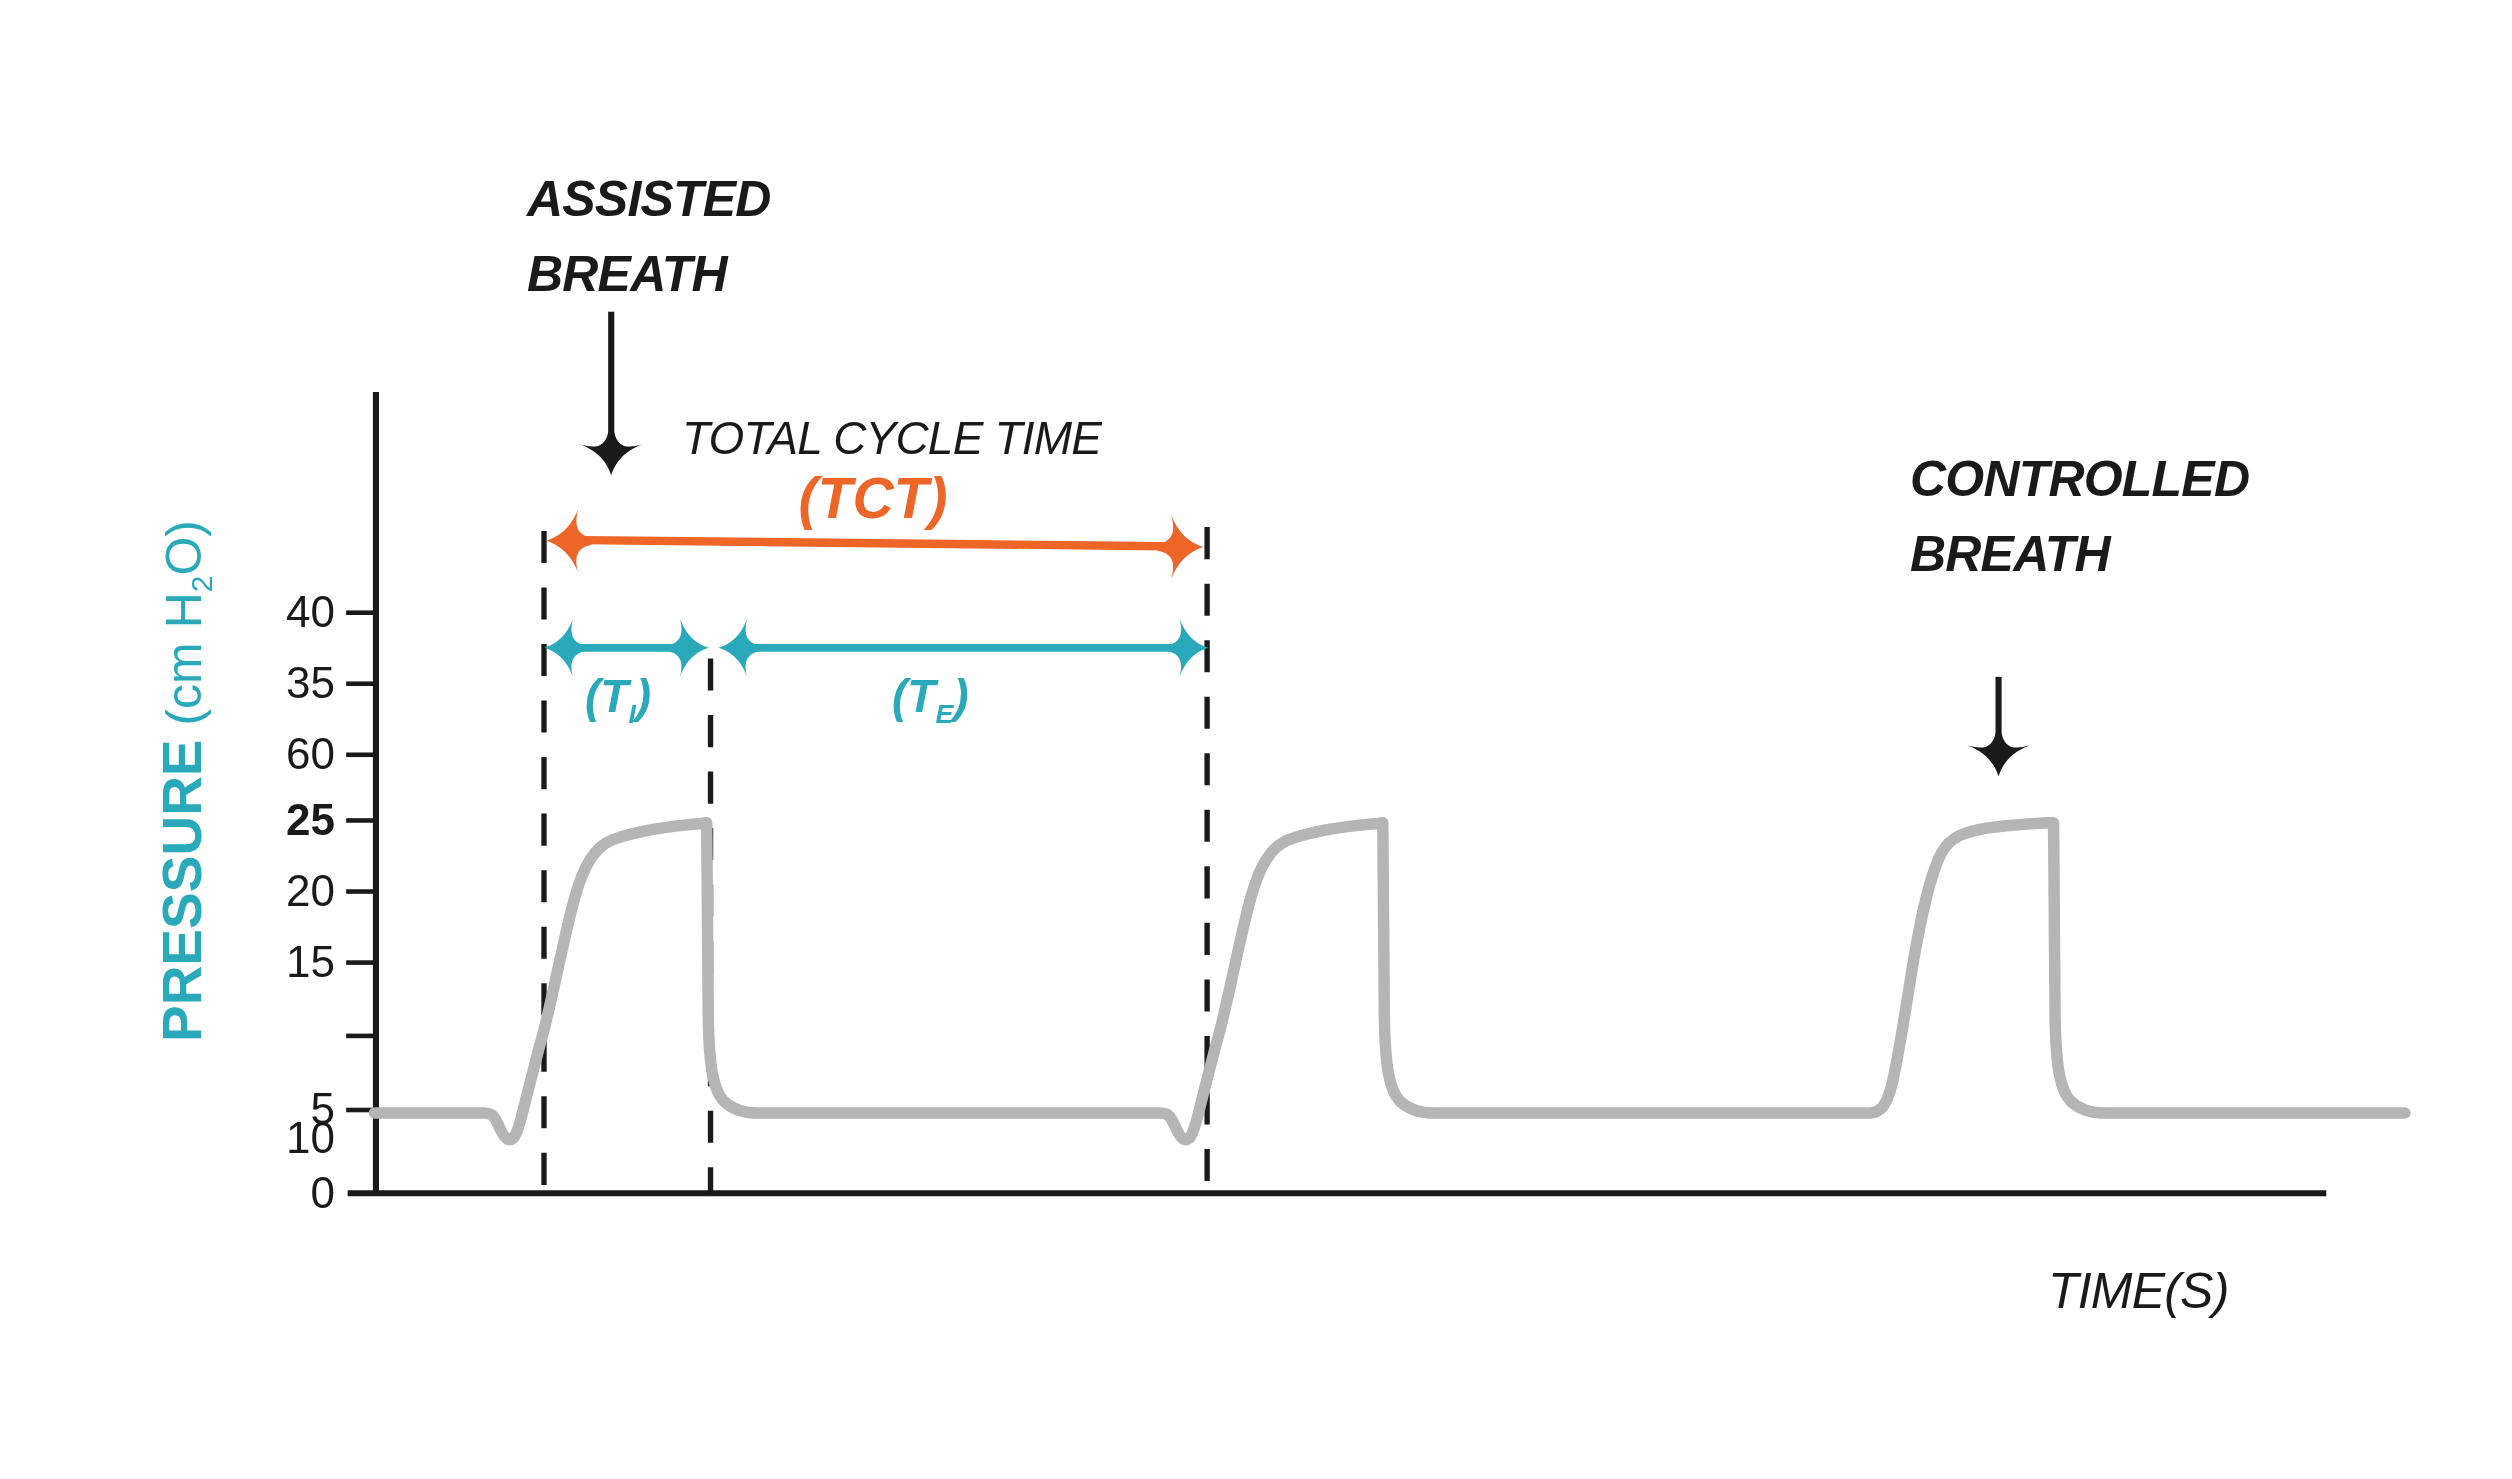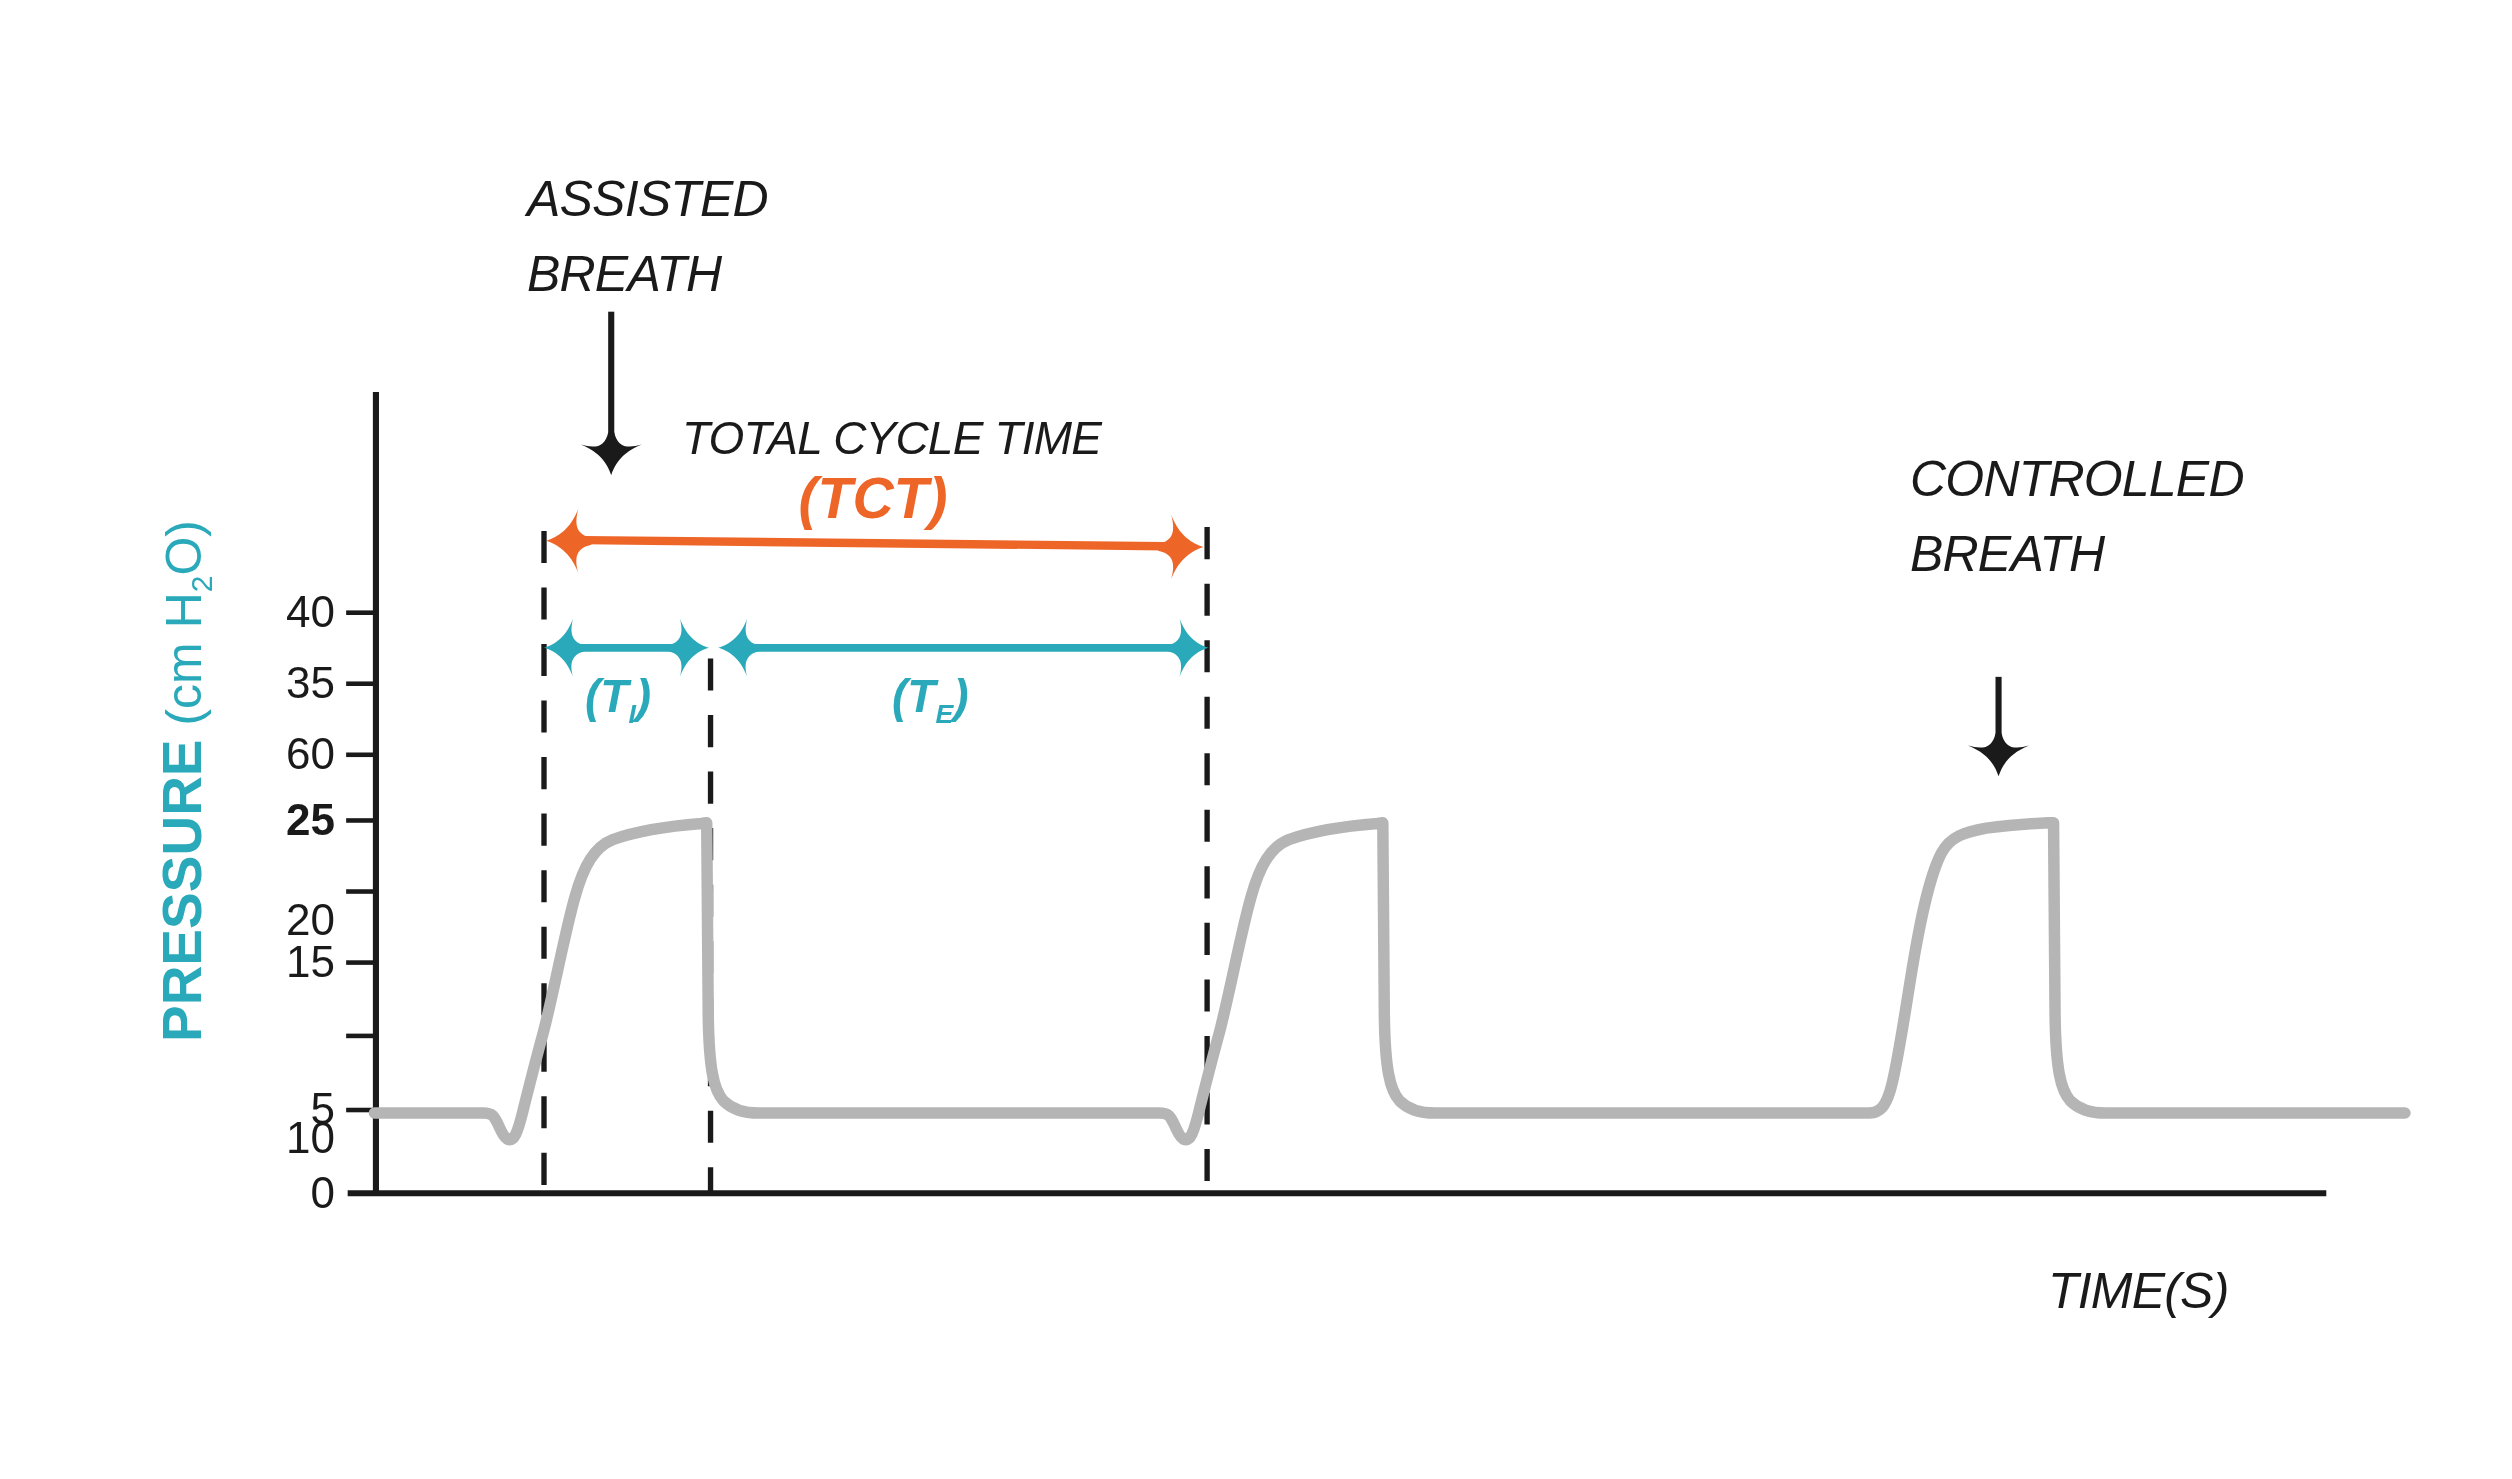--- a/index.html
+++ b/index.html
@@ -6,21 +6,21 @@
   #canvas{
     position:relative;
     width:2512px;height:1479px;
     background:#ffffff;
     font-family:"Liberation Sans", sans-serif;
     overflow:hidden;
   }
   #plot{position:absolute;left:0;top:0;}
   .lbl{position:absolute;color:var(--ink);}
   .breath-label{
-    font-size:50px;font-weight:400;font-style:italic;
+    font-size:50px;font-weight:700;font-style:italic;
     line-height:75px;letter-spacing:-0.8px;color:var(--ink);
   }
   .tct-title{
     font-size:46px;font-weight:400;font-style:italic;
     letter-spacing:-0.8px;text-align:right;white-space:nowrap;
   }
   .tct-abbr{
     font-size:57px;font-weight:700;font-style:italic;
     color:var(--orange);text-align:center;white-space:nowrap;
   }
@@ -120,21 +120,21 @@
     <span class="ttl-bold">PRESSURE</span>
     <span>
       <span>(cm H</span><span class="sub">2</span><span>O)</span>
     </span>
   </div>
 
   <span class="tick-label" style="left:243px;top:590px;">40</span>
   <span class="tick-label" style="left:243px;top:661px;">35</span>
   <span class="tick-label" style="left:243px;top:732px;">60</span>
   <span class="tick-label" style="left:243px;top:798px;font-weight:bold;">25</span>
-  <span class="tick-label" style="left:243px;top:898px;">20</span>
+  <span class="tick-label" style="left:243px;top:869px;">20</span>
   <span class="tick-label" style="left:243px;top:940px;">15</span>
   <span class="tick-label" style="left:243px;top:1072px;margin-top:44px;">10</span>
   <span class="tick-label" style="left:243px;top:1087px;">5</span>
   <span class="tick-label" style="left:243px;top:1171px;">0</span>
 
   <div class="lbl breath-label" style="left:527px;top:162px;">
     <div>ASSISTED</div>
     <div>BREATH</div>
   </div>
 

